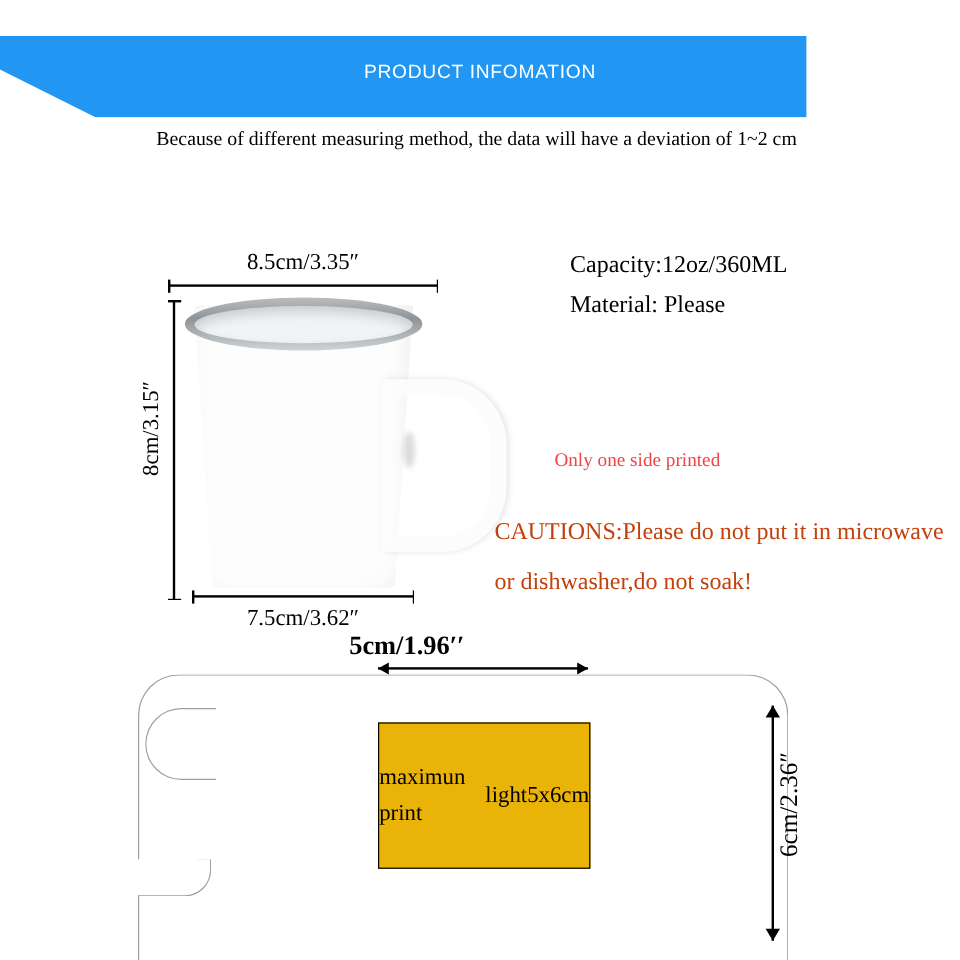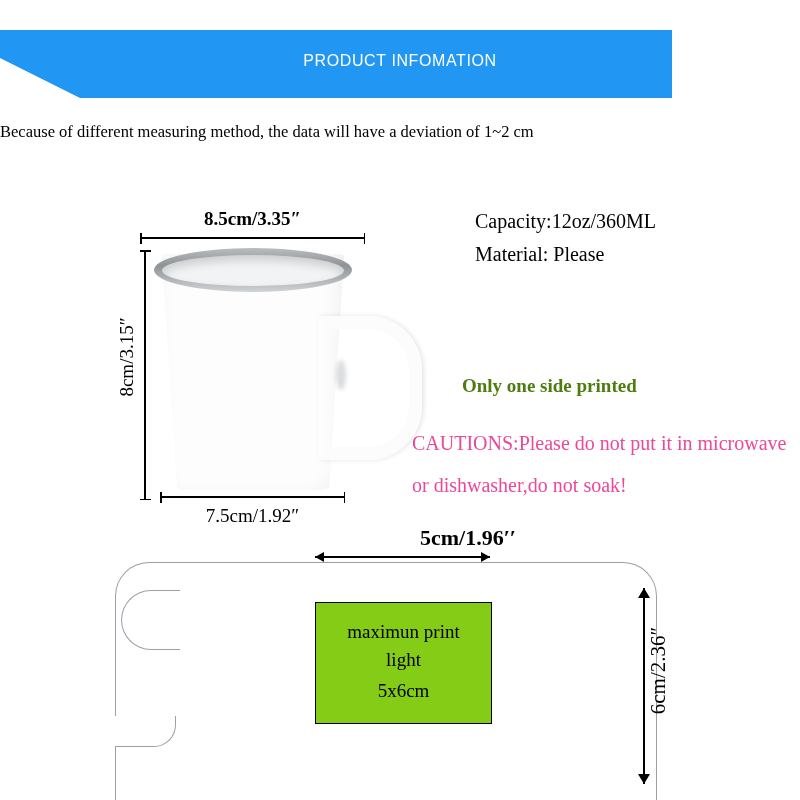--- a/index.html
+++ b/index.html
@@ -39,23 +39,23 @@
     color: #ffffff;
     font-family: "Liberation Sans", sans-serif;
     font-size: 16px;
     letter-spacing: 0.6px;
   }
 
   
   #intro {
     position: absolute;
     left: 0;
-    top: 118px;
+    top: 102px;
     width: 664px;
-    text-align: left;
+    text-align: right;
   }
   #intro .line {
     font-size: 16.5px;
     color: #000;
     line-height: 27px;
     font-family: "Liberation Serif", serif;
   }
 
   
   #mug-block {
@@ -72,21 +72,20 @@
     font-size: 19px;
     color: #000;
     white-space: nowrap;
   }
 
   #top-dim {
     position: absolute;
     left: 40px;
     top: 8px;
     width: 225px;
-    font-weight: bold;
   }
   #top-dim .lbl {
     text-align: center;
     margin-bottom: 3px;
   }
   .hline {
     position: relative;
     height: 10px;
   }
   .hline .bar {
@@ -239,34 +238,34 @@
   #capacity-block .line {
     font-size: 20px;
     line-height: 33px;
     color: #000;
   }
 
   #one-side {
     position: absolute;
     left: 462px;
     top: 375px;
-    font-size: 19px;
-    font-weight: bold;
-    color: #4d7c0f;
+    font-size: 16px;
+    font-weight: normal;
+    color: #ef4444;
     white-space: nowrap;
   }
 
   #caution {
     position: absolute;
     left: 412px;
     top: 422px;
     width: 385px;
     font-size: 20px;
     line-height: 42px;
-    color: #ec4899;
+    color: #c2410c;
   }
 
   
   #print-block {
     position: absolute;
     left: 105px;
     top: 548px;
     width: 590px;
     height: 252px;
   }
@@ -306,42 +305,42 @@
     background: #fff;
   }
 
   #print-rect {
     position: absolute;
     left: 210px;
     top: 54px;
     width: 175px;
     height: 120px;
     border: 1.8px solid #000;
-    background: #84cc16;
+    background: #eab308;
     display: flex;
-    flex-direction: column;
+    flex-direction: row;
     align-items: center;
     justify-content: center;
   }
   #print-rect .t1 { font-size: 19px; line-height: 30px; }
   #print-rect .t2 { font-size: 19px; line-height: 26px; }
   #print-rect .t3 { font-size: 19px; line-height: 36px; }
 
   #width-dim {
     position: absolute;
     left: 210px;
     top: 4px;
     width: 175px;
   }
   #width-dim .lbl {
     position: absolute;
     left: -24px;
     top: -27px;
     width: 225px;
-    text-align: right;
+    text-align: left;
     font-size: 22px;
     font-weight: bold;
   }
 
   #height-dim {
     position: absolute;
     left: 520px;
     top: 40px;
     height: 196px;
     width: 40px;
@@ -412,21 +411,21 @@
     <div class="handle"></div>
     <div class="handle-shadow"></div>
   </div>
 
   <div id="bot-dim">
     <div class="hline">
       <div class="bar"></div>
       <div class="cap-l"></div>
       <div class="cap-r"></div>
     </div>
-    <div class="lbl dim-label">7.5cm/1.92″</div>
+    <div class="lbl dim-label">7.5cm/3.62″</div>
   </div>
 </div>
 
 <div id="capacity-block">
   <div class="line">Capacity:12oz/360ML</div>
   <div class="line">Material:  Please</div>
 </div>
 
 <div id="one-side">Only one side  printed</div>
 <div id="caution">CAUTIONS:Please do not put it in microwave or dishwasher,do not soak!</div>

